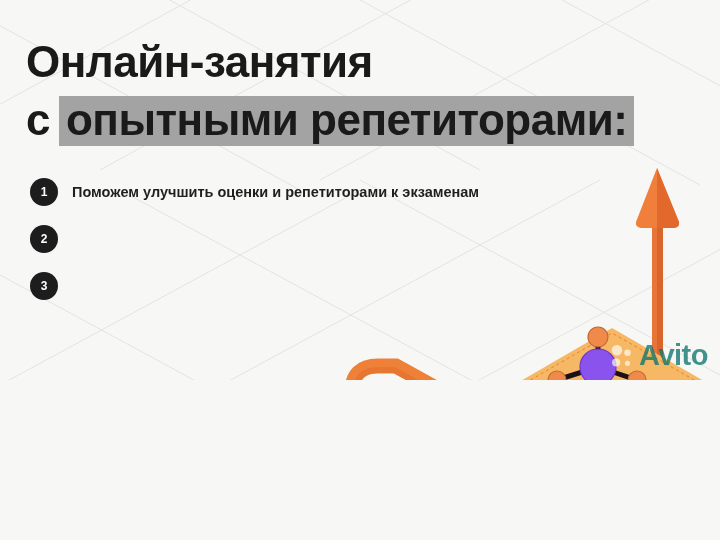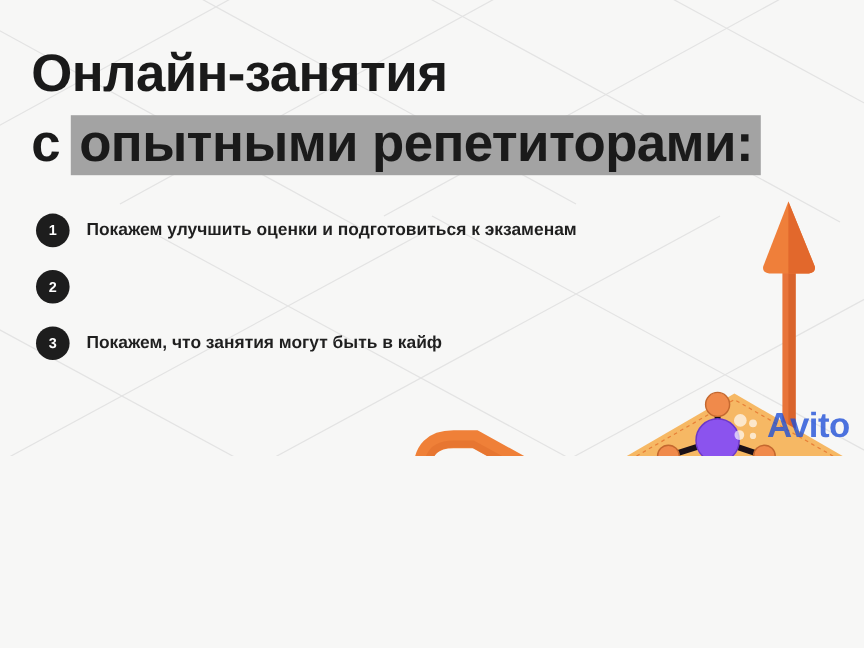--- a/index.html
+++ b/index.html
@@ -122,21 +122,21 @@
     display: flex;
     align-items: center;
     gap: 5px;
     opacity: 0.78;
     pointer-events: none;
   }
   .wm-mark { width: 26px; height: 26px; flex: 0 0 auto; }
   .wm-text {
     font-size: 29px;
     font-weight: bold;
-    color: #1d4ed8;
+    color: #0f766e;
     letter-spacing: -0.5px;
     line-height: 1;
   }
 </style>
 </head>
 <body>
 
 <div class="poster">
 
   <svg class="bg-grid" viewBox="0 0 720 540" width="720" height="540" aria-hidden="true">
@@ -166,30 +166,29 @@
     <div class="headline-line l2">
       <span class="hl-prefix">с</span>
       <span class="hl-mark">опытными репетиторами:</span>
     </div>
   </div>
 
   <div class="bullets">
 
     <div class="bullet-row">
       <div class="bullet-badge">1</div>
-      <div class="bullet-text">Покажем улучшить оценки и подготовиться к экзаменам</div>
+      <div class="bullet-text">Поможем улучшить оценки и репетиторами к экзаменам</div>
     </div>
 
     <div class="bullet-row">
       <div class="bullet-badge">2</div>
     </div>
 
     <div class="bullet-row">
       <div class="bullet-badge">3</div>
-      <div class="bullet-text">Покажем, что занятия могут быть в кайф</div>
     </div>
 
   </div>
 
   <svg class="illustration" viewBox="0 0 720 540" width="720" height="540" aria-hidden="true">
 
     <g>
       <rect x="652" y="215" width="11" height="180" fill="#e8743a"></rect>
       <rect x="657" y="215" width="6" height="180" fill="#d9642c"></rect>
       <path d="M 657 168 L 679 222 Q 680 227 674 228 L 641 228 Q 635 227 636 222 Z" fill="#ef7f3a"></path>

